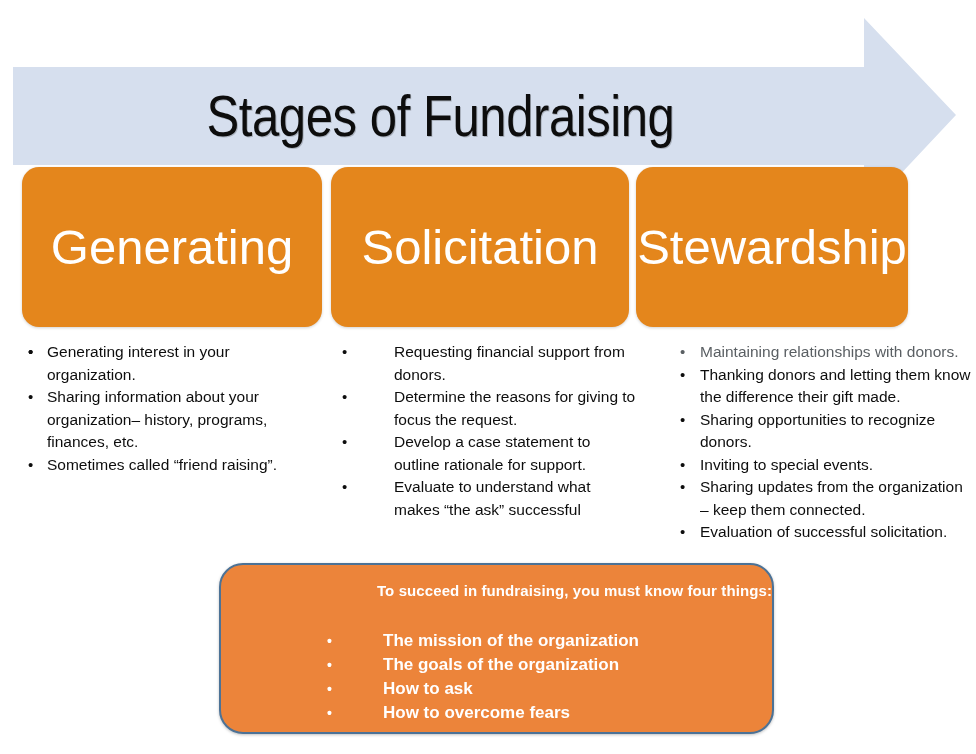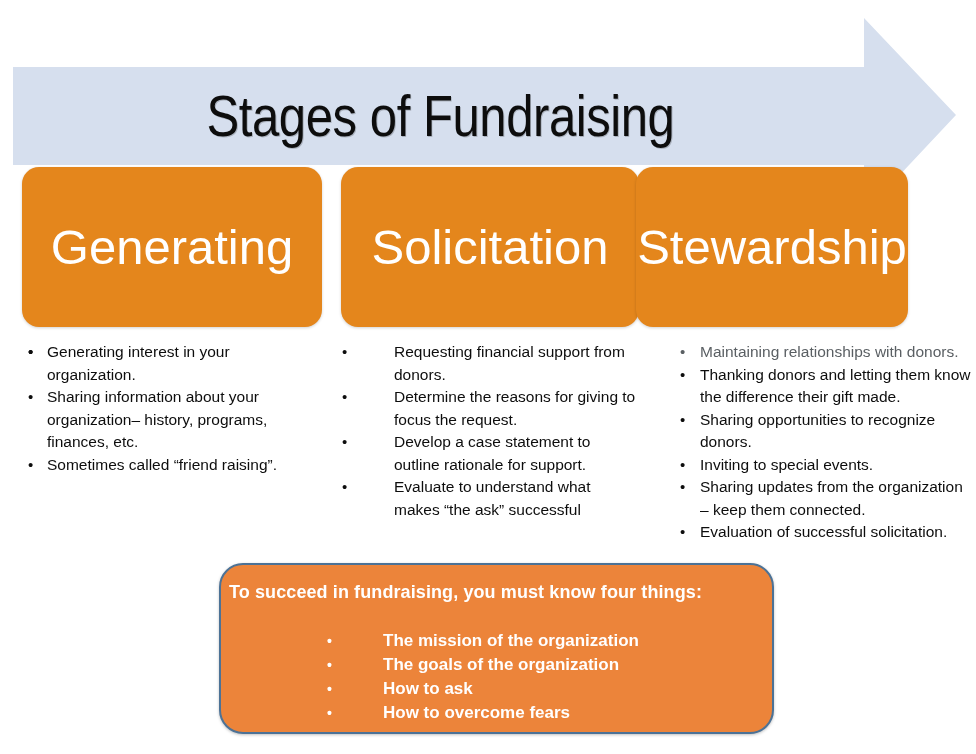--- a/index.html
+++ b/index.html
@@ -73,21 +73,21 @@
   }
   .stage-label {
     font-family: "Liberation Sans Narrow", "Liberation Sans", "DejaVu Sans", sans-serif;
     font-size: 49px;
     font-weight: 400;
     color: #ffffff;
     white-space: nowrap;
     letter-spacing: 0px;
   }
   .stage-0 { left: 22px;  width: 300px; }
-  .stage-1 { left: 331px; width: 298px; margin-left: 10px; }
+  .stage-1 { left: 331px; width: 298px; }
   .stage-2 { left: 636px; width: 272px; }
 
   
   .col {
     position: absolute;
     top: 341px;
   }
   .col-0 { left: 20px;  width: 300px; }
   .col-1 { left: 336px; width: 300px; }
   .col-2 { left: 672px; width: 300px; }
@@ -132,23 +132,23 @@
     background: #EC843A;
     border: 2px solid #4C7296;
     border-radius: 24px;
     box-shadow: 0 1px 3px rgba(0,0,0,0.25);
   }
   .callout-heading {
     position: absolute;
     left: 0;
     right: 0;
     top: 17px;
-    text-align: left;
-    font-family: "Liberation Sans Narrow", "Liberation Sans", "DejaVu Sans", sans-serif;
-    font-size: 18px;
+    text-align: right;
+    font-family: "Liberation Sans Narrow", "Liberation Sans", "DejaVu Sans", sans-serif;
+    font-size: 15px;
     font-weight: bold;
     color: #ffffff;
     letter-spacing: 0.1px;
     padding-left: 8px;
   }
   .callout-list {
     position: absolute;
     left: 100px;
     top: 64px;
     margin: 0;

